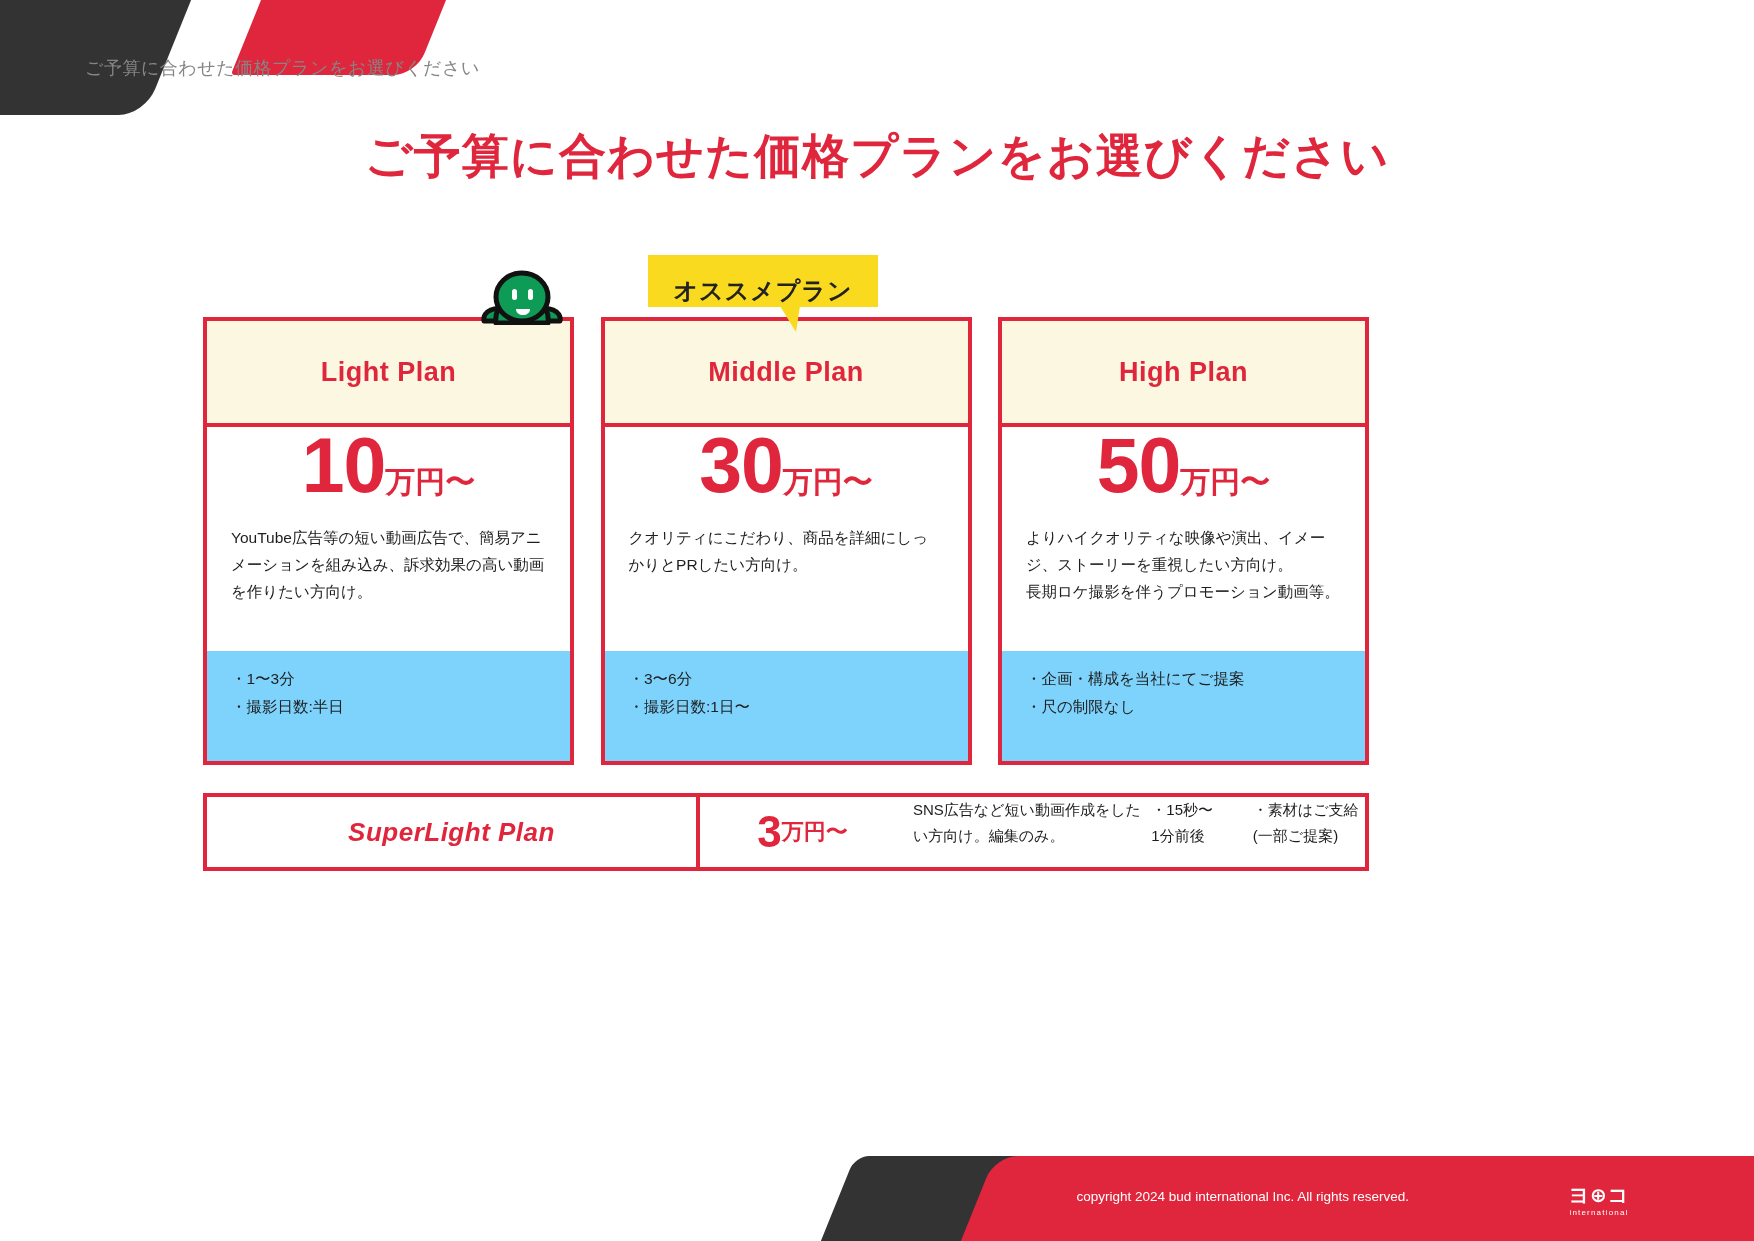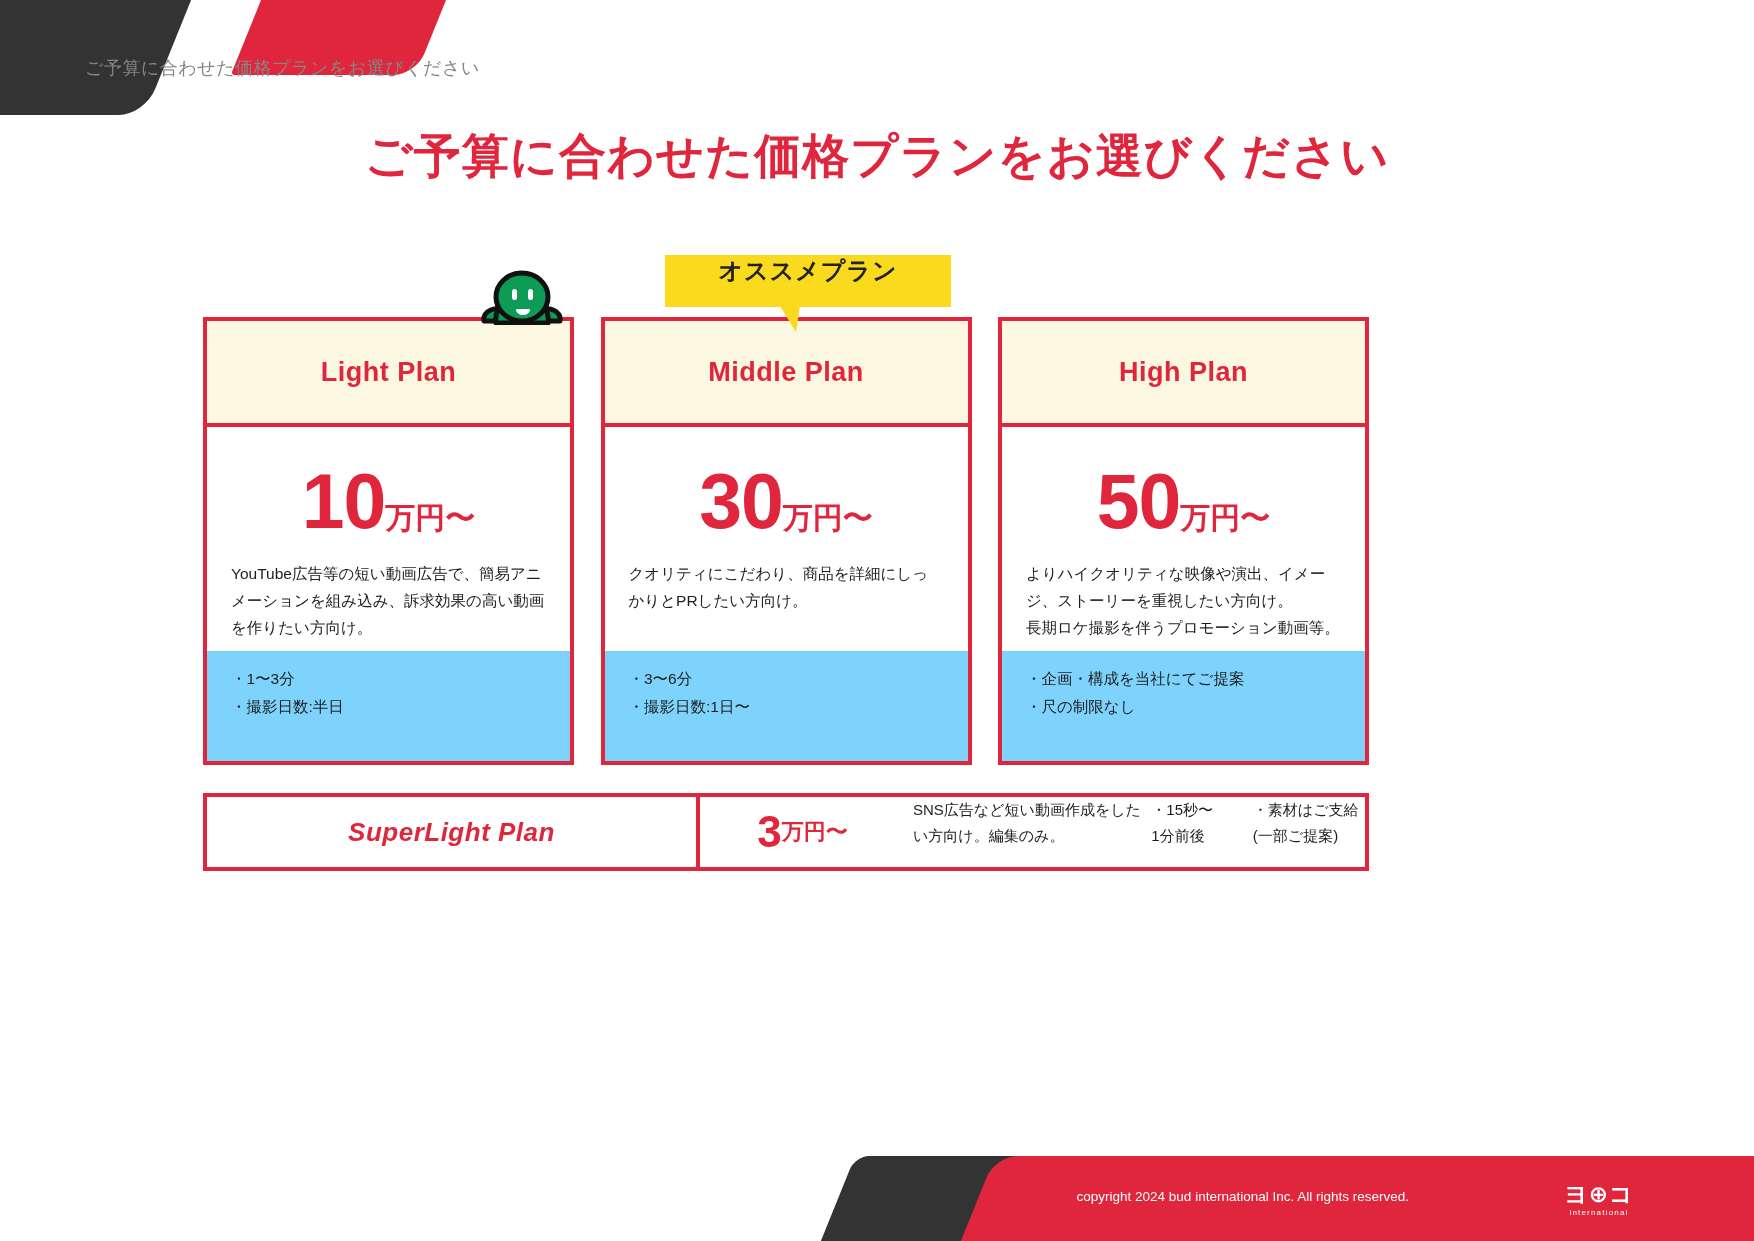--- a/index.html
+++ b/index.html
@@ -56,21 +56,20 @@
     background:#fbf7e0;
     border-bottom:4px solid #e0263c;
     height:102px;
     display:flex;align-items:center;justify-content:center;
   }
   .card-head-title{
     font-size:27px;font-weight:bold;color:#e0263c;letter-spacing:.5px;
   }
   .card-price{
     text-align:center;
-    padding-top:36px;
     color:#e0263c;
     white-space:nowrap;
   }
   .price-num{
     font-size:77px;font-weight:bold;line-height:1;letter-spacing:-1px;
   }
   .price-unit{
     font-size:30px;font-weight:bold;letter-spacing:0;
   }
   .card-desc{
@@ -80,24 +79,24 @@
   }
   .card-foot{
     background:#7dd3fc;
     padding:14px 24px 18px 24px;
     font-size:15.5px;line-height:1.8;color:#1d1d1d;
     min-height:78px;
   }
 
   
   .bubble{
-    position:absolute;left:665px;top:255px;
-    width:286px;height:52px;
+    position:absolute;left:648px;top:255px;
+    width:230px;height:52px;
     background:#fada1e;
-    display:flex;align-items:flex-start;justify-content:center;
+    display:flex;align-items:flex-end;justify-content:center;
     z-index:5;
   }
   .bubble-text{
     font-size:24px;font-weight:bold;color:#222222;letter-spacing:1px;
   }
   .bubble-tail{
     position:absolute;left:780px;top:306px;
     width:0;height:0;
     border-left:16px solid transparent;
     border-right:4px solid transparent;
@@ -157,21 +156,21 @@
     border-top-left-radius:22px;
   }
   .copyright{
     position:absolute;right:345px;bottom:37px;
     font-size:13.5px;color:#ffffff;white-space:nowrap;
   }
   .logo{
     position:absolute;right:110px;bottom:24px;
     width:90px;text-align:center;color:#ffffff;
   }
-  .logo-mark{font-size:23px;font-weight:bold;letter-spacing:1px;line-height:1.05;}
+  .logo-mark{font-size:20px;font-weight:bold;letter-spacing:1px;line-height:1.05;}
   .logo-sub{font-size:8px;letter-spacing:1.2px;margin-top:2px;}
 </style>
 </head>
 <body>
 
 <div class="hdr-dark"></div>
 <div class="hdr-red"></div>
 <div class="hdr-label">ご予算に合わせた価格プランをお選びください</div>
 
 <div class="main-title">ご予算に合わせた価格プランをお選びください</div>

